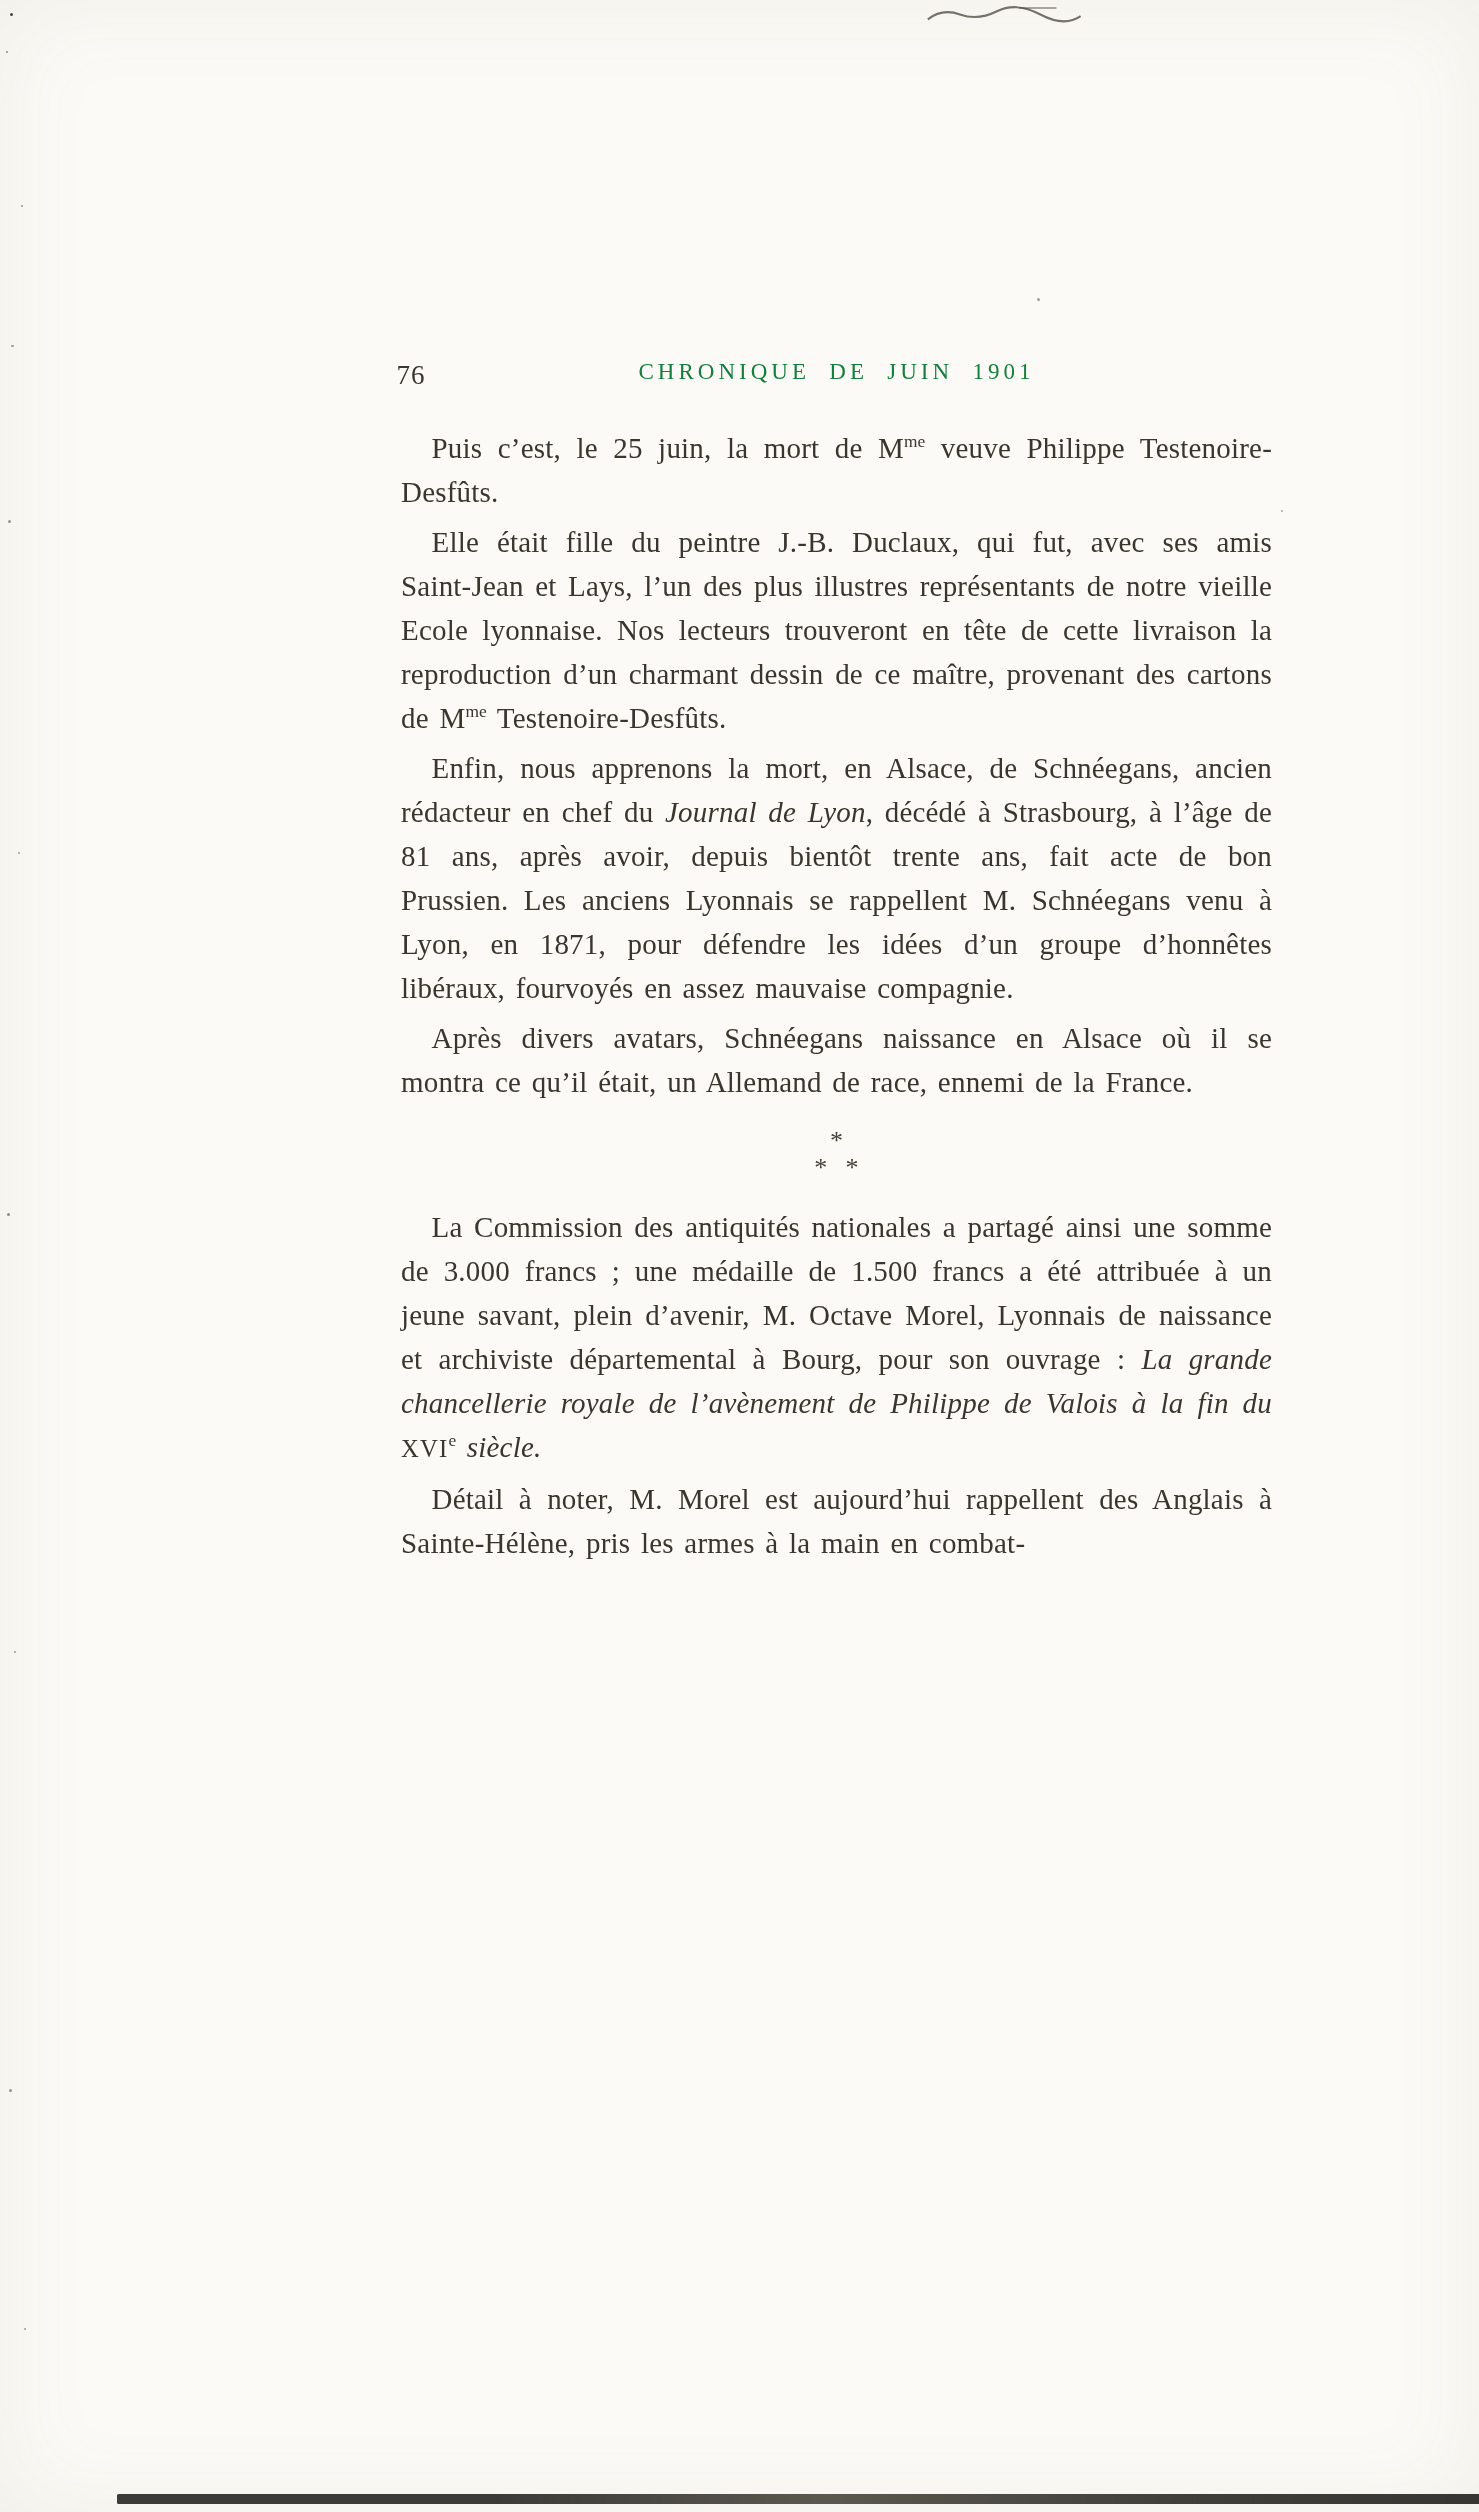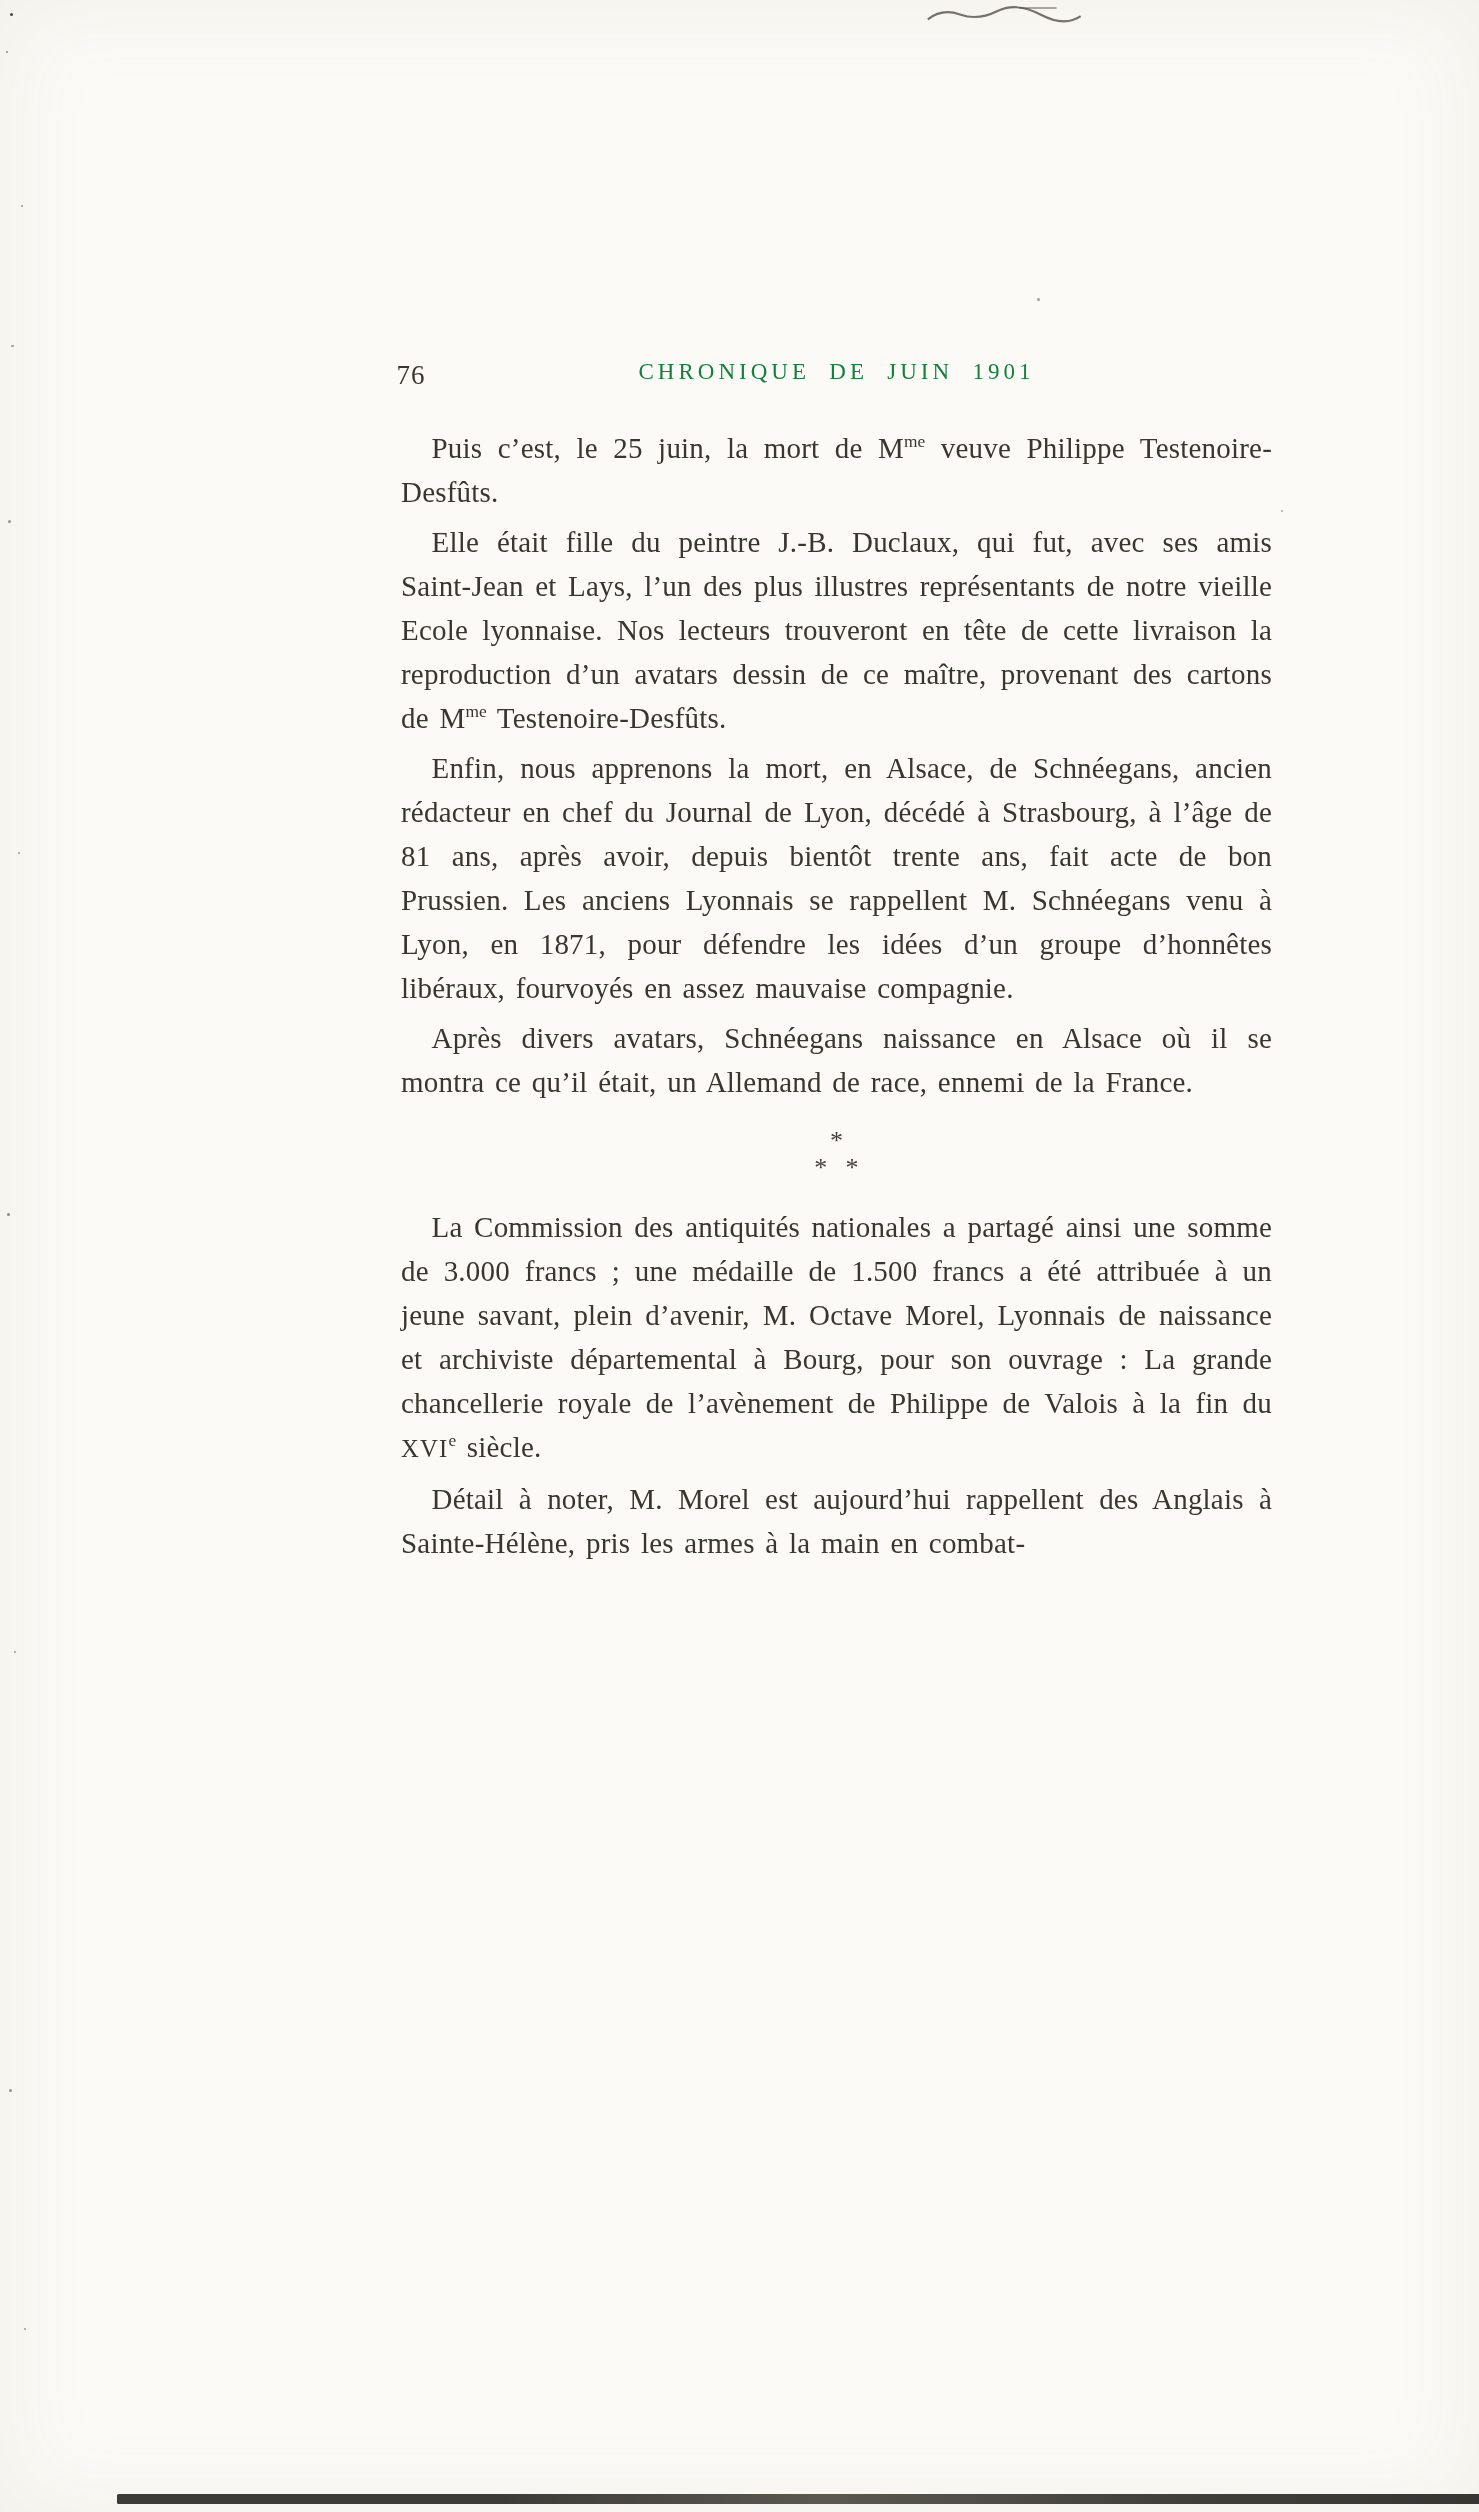--- a/index.html
+++ b/index.html
@@ -25,21 +25,21 @@
     font-size:23px;letter-spacing:4px;word-spacing:9.6px;
     color:#15803d;
   }
   .textblock{
     position:absolute;top:420px;left:395px;width:883px;
     font-size:29px;line-height:44px;
     text-align:justify;word-spacing:3.2px;letter-spacing:0.2px;
   }
   .para{margin:6px;text-indent:30.5px;}
   .sup{vertical-align:super;font-size:0.6em;line-height:0;letter-spacing:0;}
-  .it{}
+  .it{font-style:italic;}
   .sc{font-style:normal;font-size:0.85em;letter-spacing:1.2px;}
   .asterism{
     text-align:center;text-indent:0;
     font-size:26px;line-height:27px;
     margin:22.5px 0 24px 0;color:#46423a;
   }
   .asterism .row2{word-spacing:11.2px;}
   .speck{position:absolute;background:#4a463e;border-radius:50%;}
   .scan-bottom{
     position:absolute;left:117px;right:0;bottom:8px;height:9.6px;
@@ -73,21 +73,21 @@
 
   <div class="header">
     <span class="pagenum">76</span>
     <span class="running-title">CHRONIQUE DE JUIN 1901</span>
   </div>
 
   <div class="textblock">
 
     <p class="para"><span>Puis c’est, le 25 juin, la mort de M</span><sup class="sup">me</sup><span> veuve Philippe Testenoire-Desfûts.</span></p>
 
-    <p class="para"><span>Elle était fille du peintre J.-B. Duclaux, qui fut, avec ses amis Saint-Jean et Lays, l’un des plus illustres représentants de notre vieille Ecole lyonnaise. Nos lecteurs trouveront en tête de cette livraison la reproduction d’un avatars dessin de ce maître, provenant des cartons de M</span><sup class="sup">me</sup><span> Testenoire-Desfûts.</span></p>
+    <p class="para"><span>Elle était fille du peintre J.-B. Duclaux, qui fut, avec ses amis Saint-Jean et Lays, l’un des plus illustres représentants de notre vieille Ecole lyonnaise. Nos lecteurs trouveront en tête de cette livraison la reproduction d’un charmant dessin de ce maître, provenant des cartons de M</span><sup class="sup">me</sup><span> Testenoire-Desfûts.</span></p>
 
     <p class="para"><span>Enfin, nous apprenons la mort, en Alsace, de Schnéegans, ancien rédacteur en chef du </span><span class="it">Journal de Lyon</span><span>, décédé à Strasbourg, à l’âge de 81 ans, après avoir, depuis bientôt trente ans, fait acte de bon Prussien. Les anciens Lyonnais se rappellent M. Schnéegans venu à Lyon, en 1871, pour défendre les idées d’un groupe d’honnêtes libéraux, fourvoyés en assez mauvaise compagnie.</span></p>
 
     <p class="para"><span>Après divers avatars, Schnéegans naissance en Alsace où il se montra ce qu’il était, un Allemand de race, ennemi de la France.</span></p>
 
     <div class="asterism">
       <div class="row1">*</div>
       <div class="row2">* *</div>
     </div>
 

